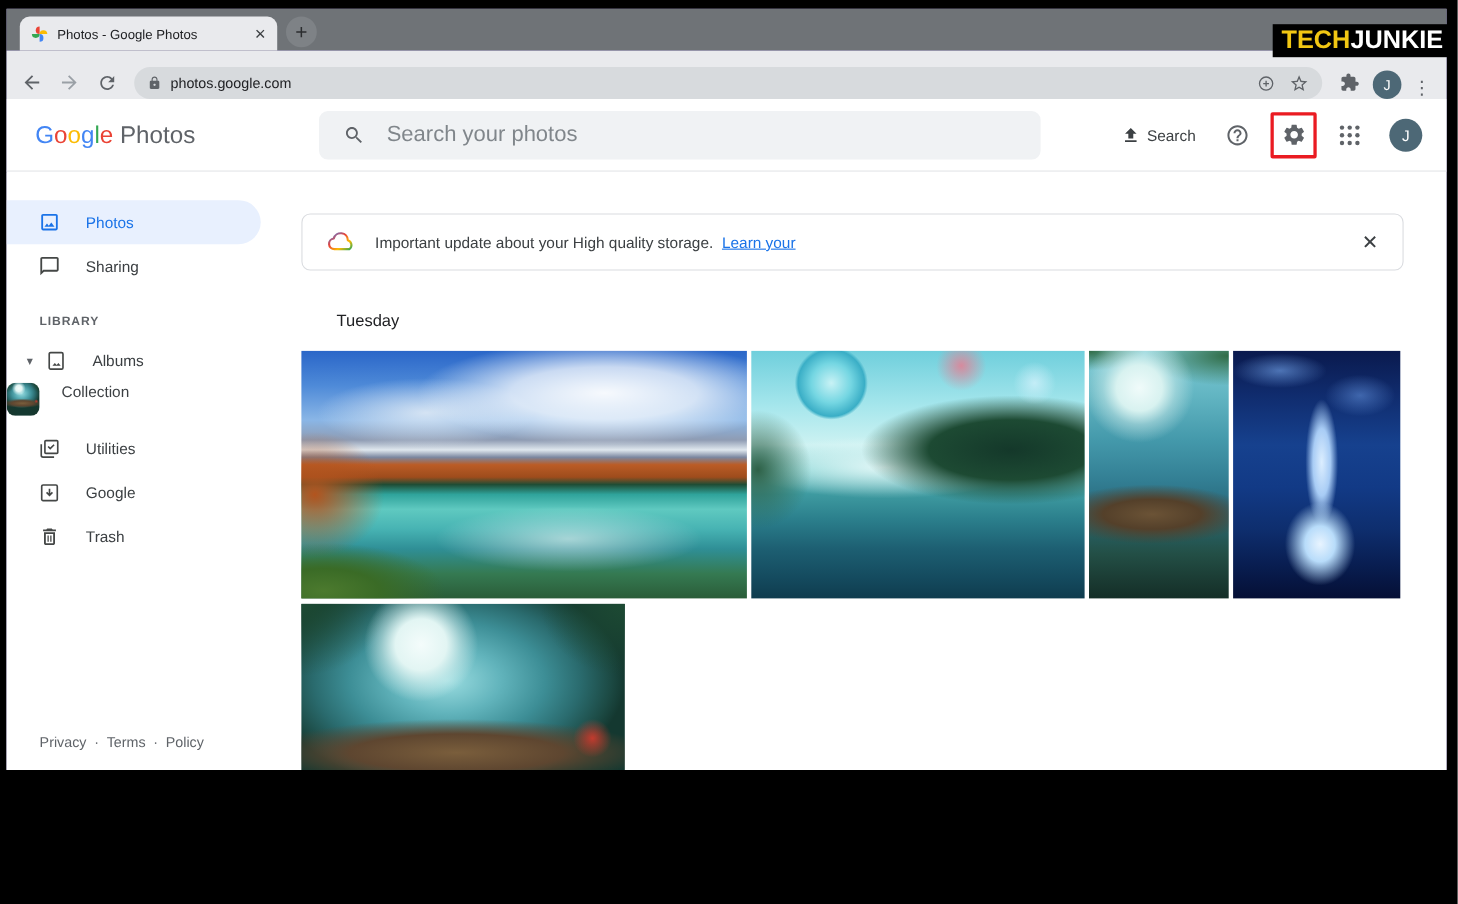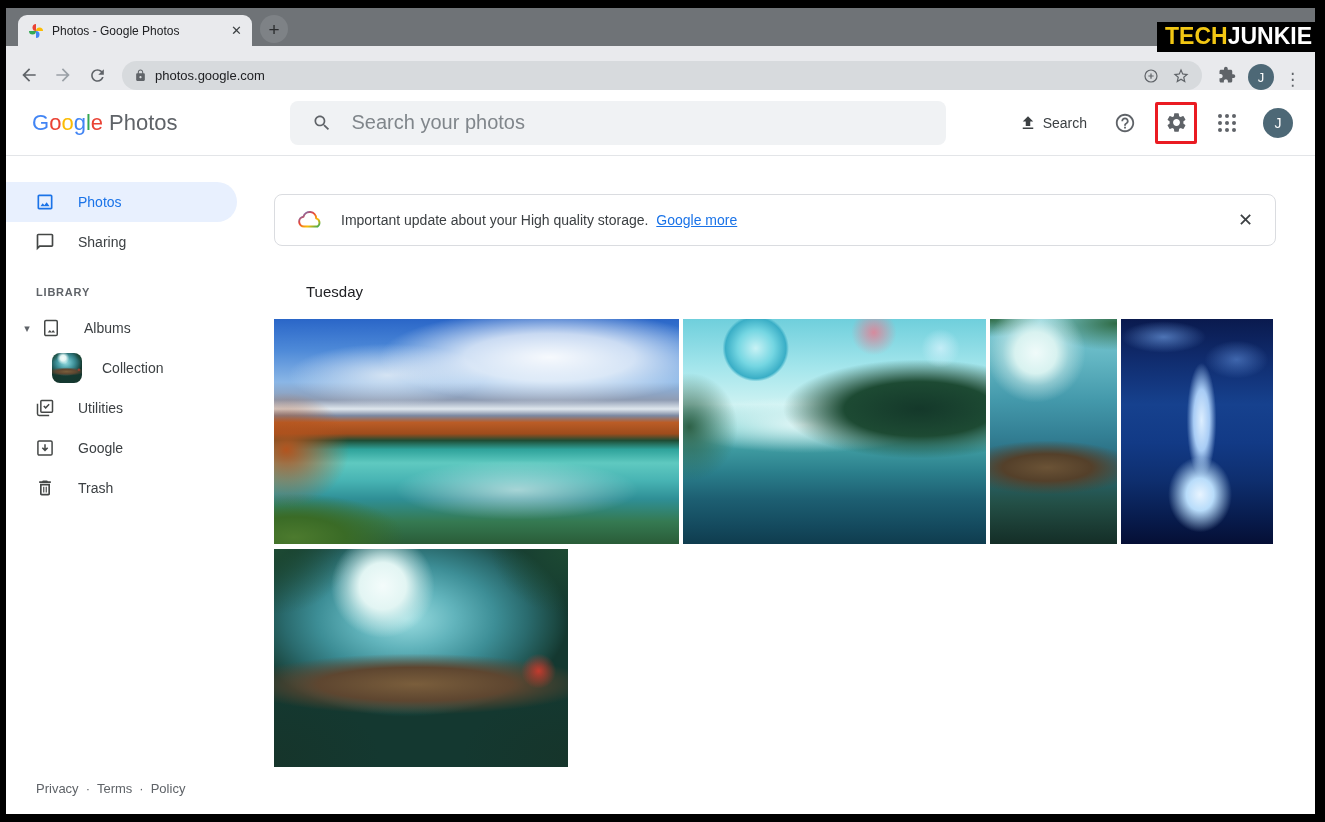--- a/index.html
+++ b/index.html
@@ -14,21 +14,21 @@
   .brand-overlay {
     position:absolute; top:22px; right:7px; z-index:50;
     background:#000; padding:1px 6px 3px 8px;
     font-size:23px; font-weight:800; letter-spacing:0px; line-height:26px;
   }
   .brand-left { color:#f2c713; }
   .brand-right { color:#ffffff; }
 
   
   .window {
-    position:absolute; left:6px; top:8px; width:1309px; height:806px;
+    position:absolute; left:6px; top:8px; width:1309px; height:692px;
     background:#c4b5fd; display:flex; flex-direction:column;
   }
 
   
   .tabstrip {
     height:38px; background:#6f7377; position:relative; flex:0 0 auto;
     display:flex; align-items:flex-end;
   }
   .tab {
     margin-left:12px; width:234px; height:31px; background:#e9eaed;
@@ -96,21 +96,21 @@
     font-size:14px; color:#3c4043; font-weight:500;
   }
   .side-item.selected { background:#e8f0fe; color:#1a73e8; }
   .side-item .ic { width:22px; height:22px; display:flex; align-items:center; justify-content:center; }
   .side-gap { height:14px; }
   .side-section { padding:10px 0 10px 30px; font-size:11px; letter-spacing:.8px; color:#5f6368; font-weight:700; }
   .side-item.albums { padding-left:8px; gap:0; }
   .side-item.albums .caret { width:26px; display:flex; align-items:center; justify-content:center; color:#5f6368; font-size:11px; }
   .side-item.albums .ic { margin-right:22px; }
   .side-sub {
-    height:40px; display:flex; align-items:center; gap:20px; padding-left:46px;
+    height:40px; display:flex; gap:20px; 
     font-size:14px; color:#3c4043; font-weight:500; cursor:pointer;
   }
   .album-thumb { width:30px; height:30px; border-radius:8px; flex:0 0 auto; }
 
   .footer-links {
     position:absolute; left:30px; bottom:18px; font-size:13px; color:#5f6368;
     display:flex; gap:7px; align-items:center;
   }
   .footer-links a { color:#5f6368; text-decoration:none; cursor:pointer; }
 
@@ -383,21 +383,21 @@
                     <stop offset="0.4" stop-color="#EA4335"></stop>
                   <stop offset="0.7" stop-color="#FBBC04"></stop>
                     <stop offset="1" stop-color="#34A853"></stop>
                 </linearGradient>
               </defs>
               <path d="M19 18H6.5a4.5 4.5 0 0 1-.54-8.97A6 6 0 0 1 17.74 10.5 4.25 4.25 0 0 1 19 18z" fill="none" stroke="url(#cg)" stroke-width="1.8" stroke-linejoin="round"></path>
             </svg>
           </span>
           <span class="banner-text">
             <span>Important update about your High quality storage.</span>
-            <span class="banner-link">Google more</span>
+            <span class="banner-link">Learn your</span>
           </span>
           <span class="banner-close">✕</span>
         </div>
 
         <div class="date-header">Tuesday</div>
 
         <div class="photo-row">
           <div class="photo photo1" title="Autumn lake with snowy mountains and orange trees reflected in teal water"></div>
           <div class="photo photo2" title="Fantasy lake with planets, misty mountains and island of pine trees"></div>
           <div class="photo photo3" title="Moonlit fantasy forest with log bridge, vertical"></div>

